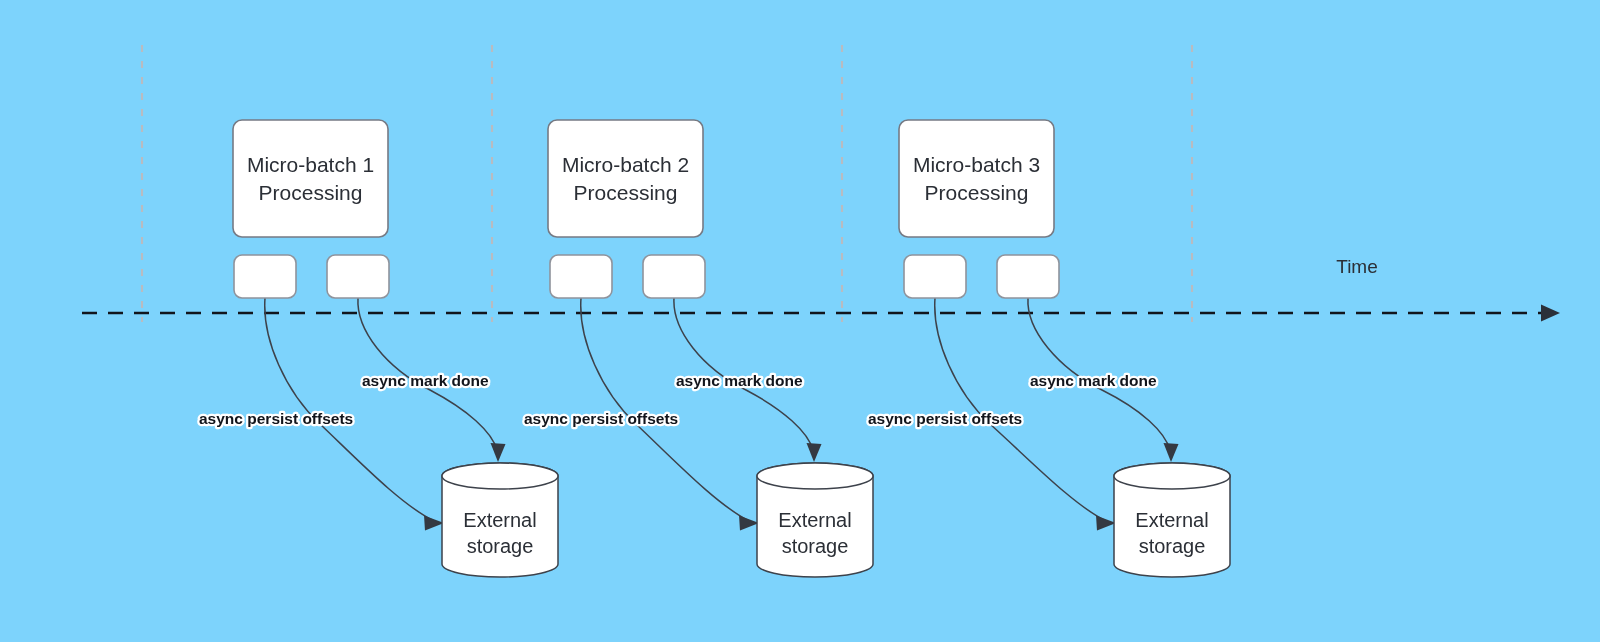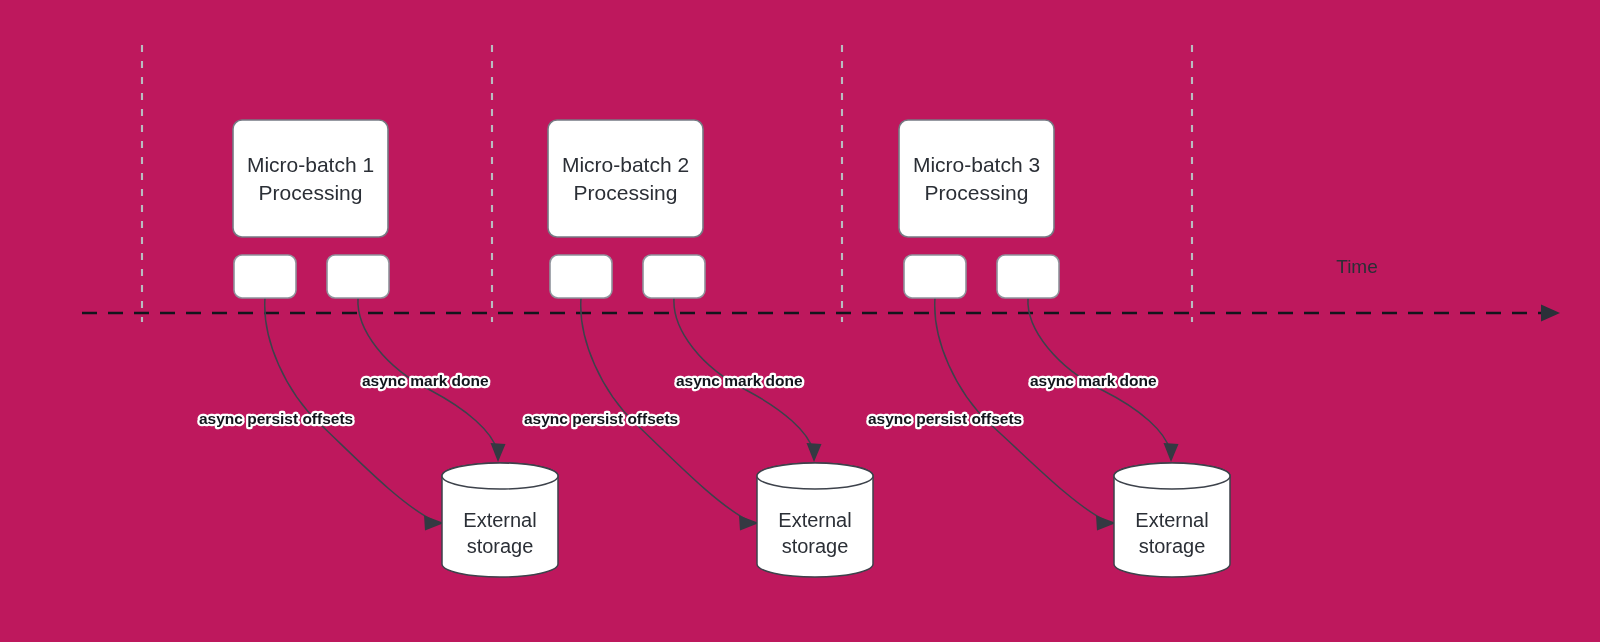--- a/index.html
+++ b/index.html
@@ -10,21 +10,21 @@
   body {
     width: 1600px;
     height: 642px;
     overflow: hidden;
     font-family: "Liberation Sans", sans-serif;
   }
   #diagram-root {
     position: relative;
     width: 1600px;
     height: 642px;
-    background: #be185d;
+    background: #7dd3fc;
   }
   svg.layer {
     position: absolute;
     top: 0;
     left: 0;
     width: 1600px;
     height: 642px;
   }
   .box-label {
     font-family: "Liberation Sans", sans-serif;

